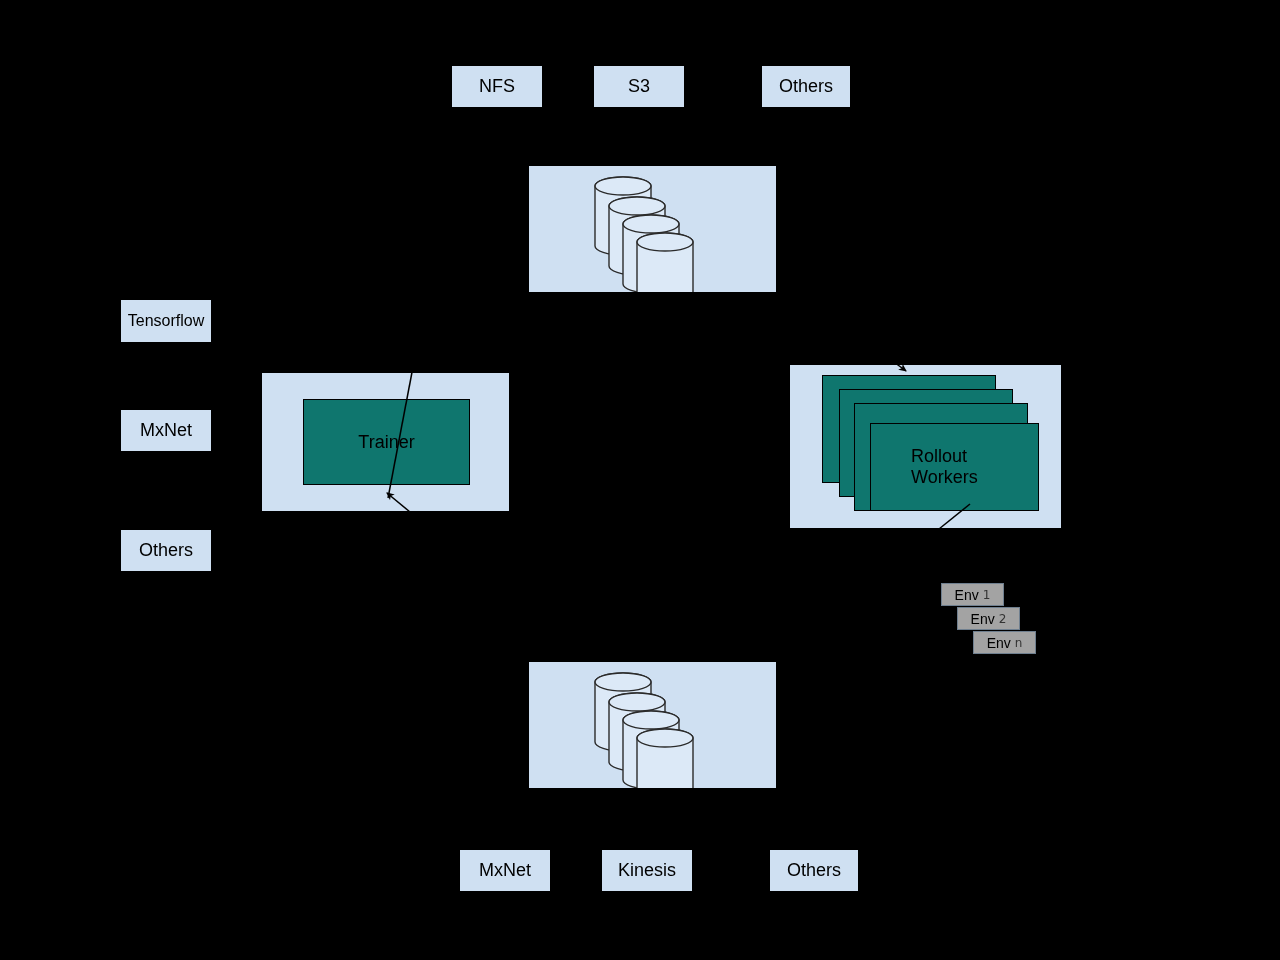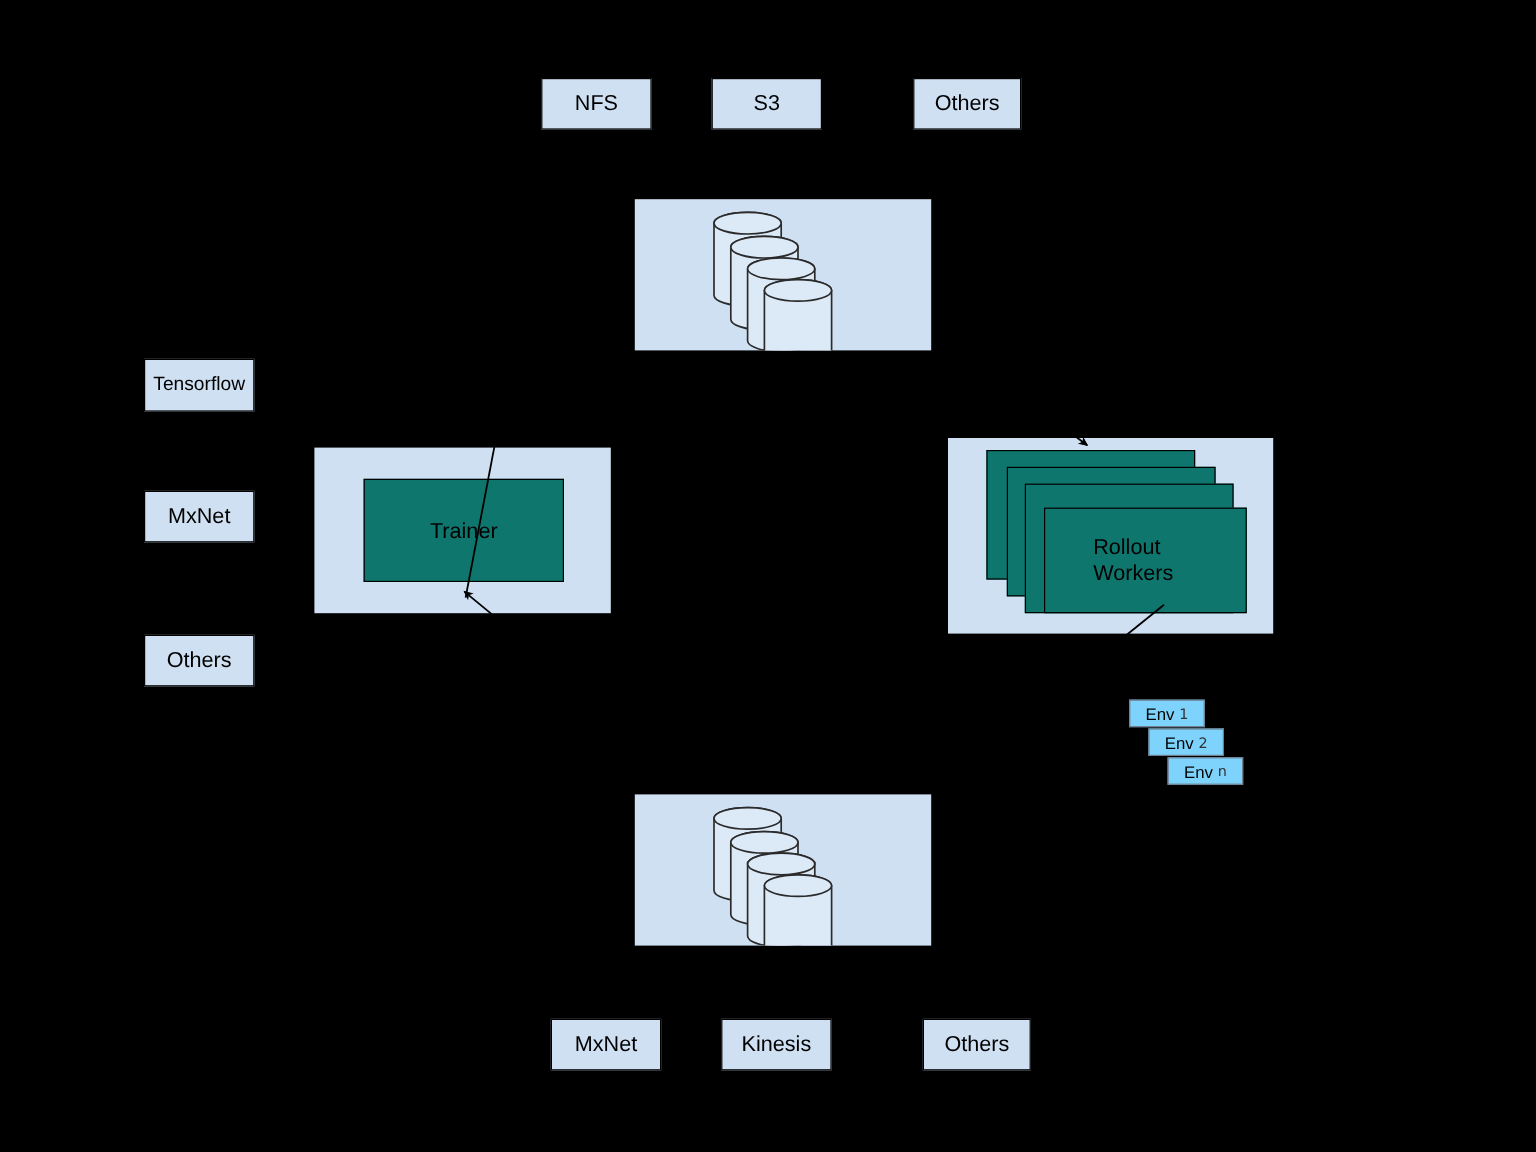--- a/index.html
+++ b/index.html
@@ -11,21 +11,21 @@
         border:1px solid #000;display:flex;align-items:center;justify-content:center;
         text-align:center;line-height:1.1;}
   .lbl{display:block;}
 
   .f18{font-size:18px;}
   .f12{font-size:16px;}
 
   .panel{position:absolute;box-sizing:border-box;background:#cfe0f2;border:none;}
   .innerbox{position:absolute;box-sizing:border-box;background:#0f766e;border:1.4px solid #000;}
 
-  .envbox{position:absolute;box-sizing:border-box;background:#7dd3fc;border:1px solid #6f7f8f;
+  .envbox{position:absolute;box-sizing:border-box;background:#a3a3a3;border:1px solid #6f7f8f;
           display:flex;align-items:center;justify-content:center;gap:4px;}
   .envbox .ename{font-size:14px;}
   .envbox .enum{font-size:12px;font-family:"DejaVu Sans", sans-serif;color:#333;}
 
   svg.overlay{position:absolute;left:0;top:0;width:1280px;height:960px;pointer-events:none;}
 </style>
 </head>
 <body>
 
 <div id="canvas">

